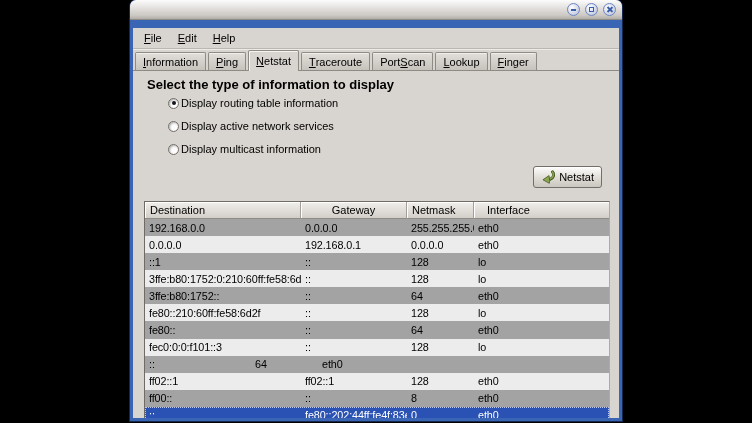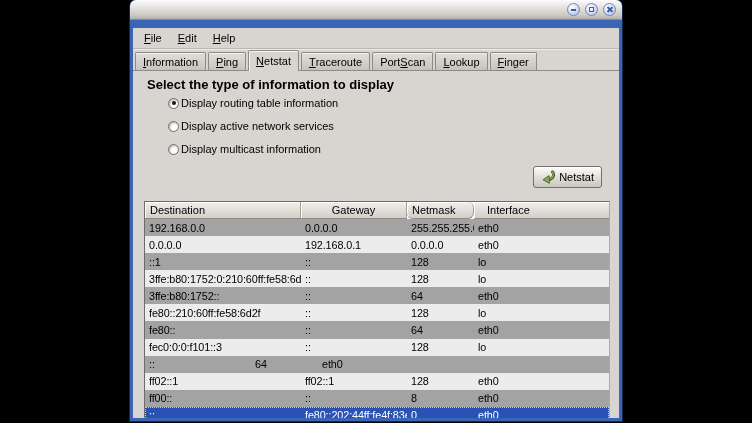--- a/index.html
+++ b/index.html
@@ -76,21 +76,21 @@
     border:1px solid #6f6b64;border-right-color:#afaba4;border-bottom-color:#afaba4;
     background:#fff;display:flex;flex-direction:column;overflow:hidden;}
   .thead{display:flex;flex:0 0 17px;height:17px;}
   .th{box-sizing:border-box;display:flex;align-items:center;padding:0 5px;font-size:11px;color:#000;
     background:linear-gradient(#f1efeb,#d2cec8);
     border-right:1px solid #a39f98;border-bottom:1px solid #8e8a84;
     box-shadow:inset 0 1px 0 #fff,inset 1px 0 0 #fff;white-space:nowrap;overflow:hidden;cursor:default;}
   .th:last-child{border-right:none;padding-left:13px;}
   .c0{flex:0 0 156px;width:156px;}
   .c1{flex:0 0 106px;width:106px;}
-  .c2{flex:0 0 67px;width:67px;border-radius:6px;}
+  .c2{flex:0 0 67px;width:67px;}
   .c3{flex:1;}
   .th.c1{justify-content:center;}
   .tbody{flex:1;display:flex;flex-direction:column;}
   .tr{flex:1;display:flex;background:#a3a3a3;cursor:default;}
   .tr:nth-child(even){background:#ececec;}
   .tr.selected{background:#2a51b4;color:#fff;outline:1px dotted #bcc9f2;outline-offset:-1px;}
   .td{box-sizing:border-box;display:flex;align-items:center;padding:0 4px;
     font-size:10.8px;letter-spacing:-.1px;white-space:nowrap;overflow:hidden;}
 </style>
 </head>

